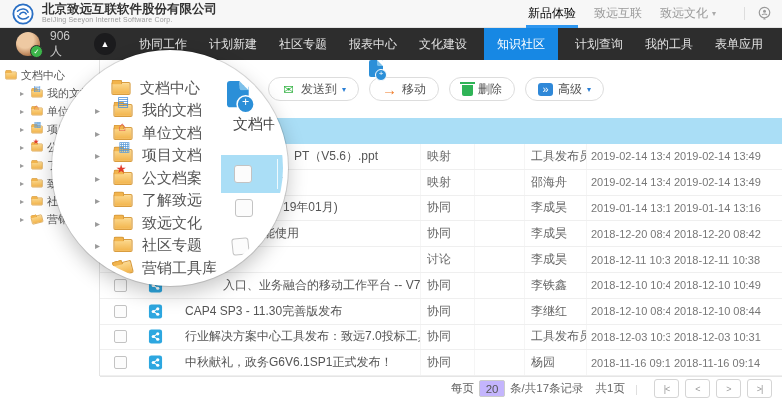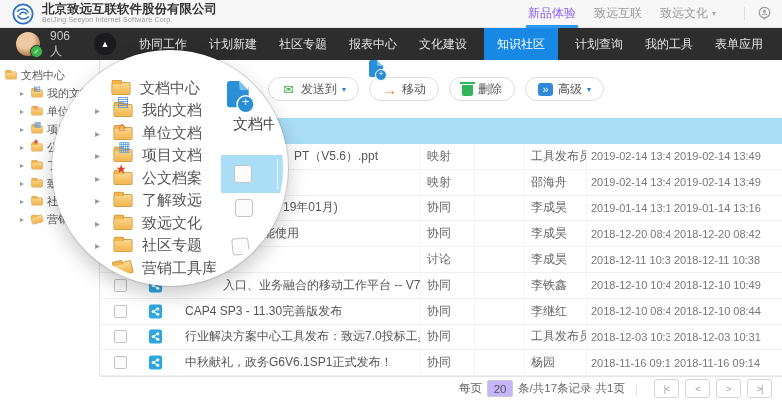--- a/index.html
+++ b/index.html
@@ -9,21 +9,21 @@
 
   
   .topbar{position:absolute;left:0;top:0;width:782px;height:28px;background:#f7f7f7;
     border-bottom:1px solid #e4e4e4;display:flex;align-items:center;z-index:3;}
   .logo{margin-left:12px;width:22px;height:22px;flex:0 0 auto;}
   .co{margin-left:8px;line-height:1.05;}
   .co .cn{font-size:12.5px;font-weight:bold;color:#333;}
   .co .en{font-size:7px;color:#9a9a9a;letter-spacing:.2px;}
   .toplinks{margin-left:auto;display:flex;align-items:center;height:28px;margin-right:10px;}
   .toplink{font-size:12px;color:#999;margin-right:18px;height:28px;display:flex;align-items:center;position:relative;cursor:pointer;}
-  .toplink.active{color:#8b5cf6;}
+  .toplink.active{color:#000000;}
   .toplink.active::after{content:"";position:absolute;left:-2px;right:-2px;bottom:0;height:3px;background:#2e97f0;}
   .toplink .tcaret{font-size:8px;color:#aaa;margin-left:4px;}
   .topdiv{width:1px;height:13px;background:#ddd;margin:0 12px 0 0;}
 
   
   .navbar{position:absolute;left:0;top:28px;width:782px;height:32px;background:#2d2d2d;
     display:flex;align-items:center;z-index:2;}
   .avatar{position:relative;width:24px;height:24px;border-radius:50%;margin-left:16px;flex:0 0 auto;
     background:radial-gradient(circle at 38% 32%,#eec9a2 0 38%,#b98257 70%,#7d5233);}
   .avatar::after{content:"\2713";position:absolute;right:-3px;bottom:-2px;width:11px;height:11px;border-radius:50%;
@@ -102,21 +102,21 @@
   .rname{cursor:pointer;}
 
   
   .pager{position:absolute;left:0;top:316px;width:682px;height:24px;border-top:1px solid #e5e5e5;
     display:flex;align-items:center;justify-content:flex-end;font-size:11.5px;color:#666;padding-right:10px;}
   .pgsize{width:26px;height:17px;border:1px solid #ccc;border-radius:2px;background:#c4b5fd;text-align:center;
     line-height:16px;margin:0 5px;color:#555;}
   .pgsep{color:#ddd;margin:0 10px;}
   .pbtn{width:25px;height:19px;border:1px solid #d5d5d5;border-radius:3px;background:#fff;color:#999;
     font-size:9px;display:flex;align-items:center;justify-content:center;margin-left:6px;cursor:pointer;letter-spacing:-1px;}
-  .pgl{margin-left:4px;text-align:right;}
+  .pgl{margin-left:12px;text-align:right;}
 
   
   .lens{position:absolute;left:52px;top:50px;width:236px;height:236px;border-radius:50%;background:#fff;
     border:5px solid #fff;box-shadow:0 0 0 1px rgba(0,0,0,.13),0 8px 20px rgba(0,0,0,.22);z-index:10;overflow:hidden;}
   .ltree{position:absolute;left:0;top:22px;width:236px;}
   .ltree .ti{height:22.5px;display:flex;align-items:center;white-space:nowrap;padding-left:38px;cursor:pointer;}
   .ltree .ti.root{padding-left:52px;}
   .ltree .arr{width:16px;font-size:10px;color:#9a9a9a;flex:0 0 auto;}
   .ltree .folder{transform:scale(1.2);margin:0 4px;}
   .ltree .folder.folder-tilt{transform:scale(1.2) rotate(-14deg);}

